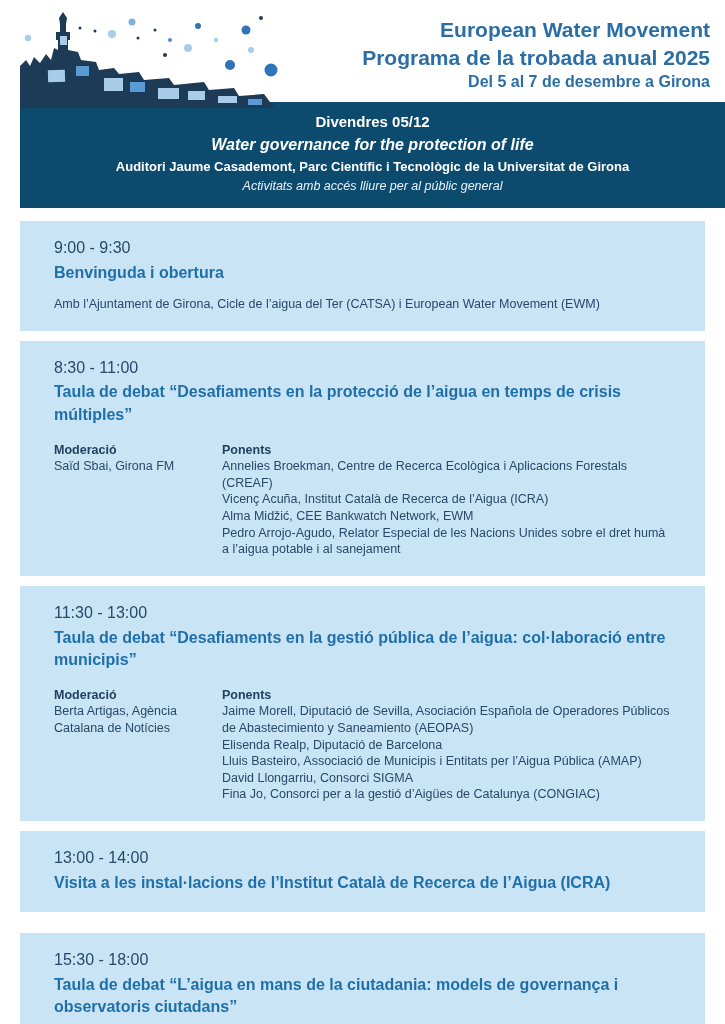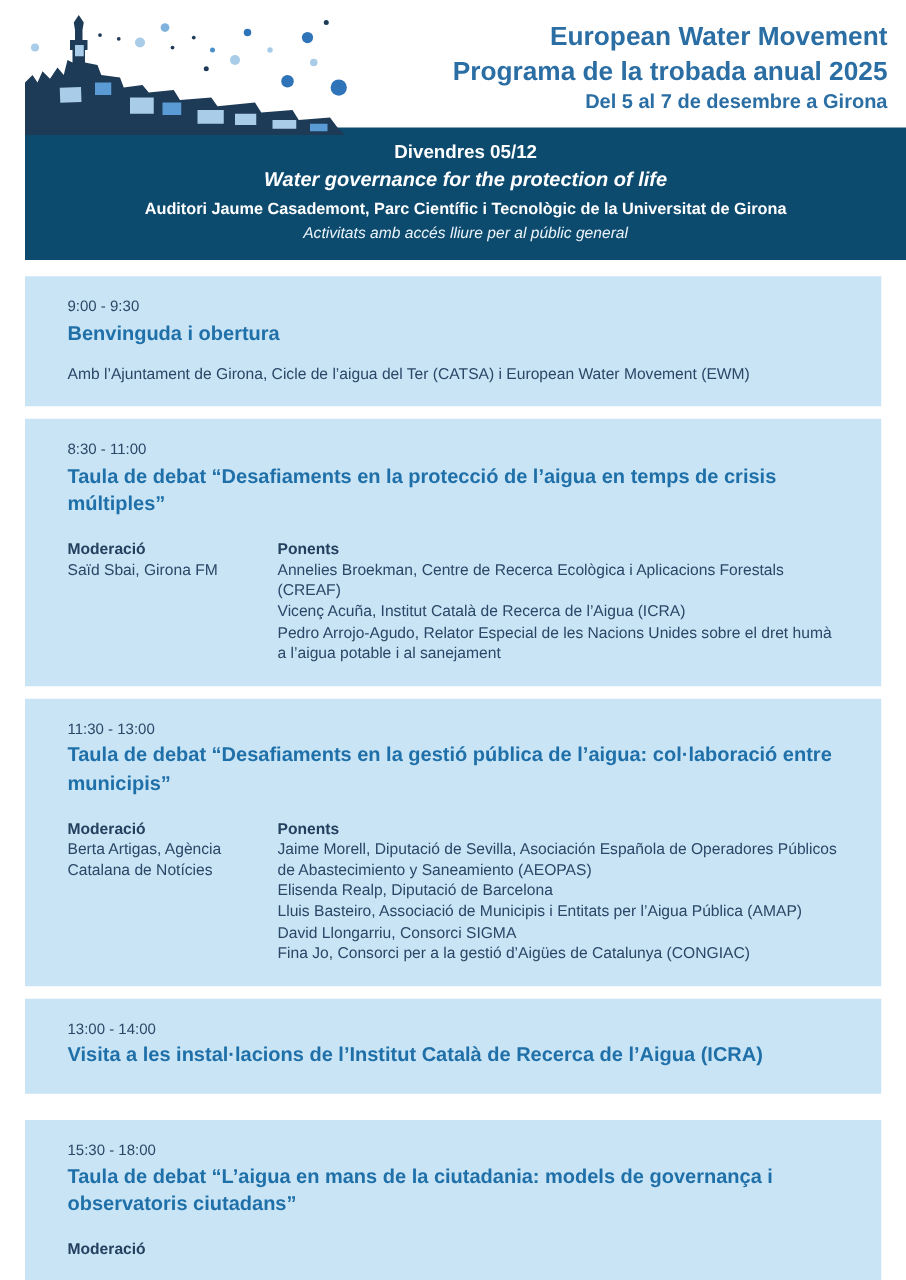--- a/index.html
+++ b/index.html
@@ -20,21 +20,21 @@
   }
   .b-day{font-size:15px;font-weight:bold;line-height:1.35;}
   .b-theme{font-size:16px;font-weight:bold;font-style:italic;line-height:1.35;margin-top:2px;}
   .b-venue{font-size:13px;font-weight:bold;line-height:1.4;margin-top:2px;}
   .b-note{font-size:12.5px;font-style:italic;line-height:1.35;margin-top:2px;color:#EAF3FA;}
   
   main{display:block;margin:0 20px;}
   .session{background:#C9E4F5;margin-top:10px;padding:17px 34px 18px;}
   .session.first{margin-top:13px;}
   .session.last{margin-top:21px;}
-  .time{font-size:12px;color:#2A4767;line-height:1.3;}
+  .time{font-size:16px;color:#2A4767;line-height:1.3;}
   .s-title{font-size:16px;font-weight:bold;color:#1F6FA8;margin:3px 0 0;line-height:1.38;max-width:630px;}
   .desc{font-size:12.5px;color:#2A4767;margin:12px 0 0;line-height:1.35;}
   .cols{display:flex;margin-top:16px;}
   .col-left{width:158px;flex-shrink:0;padding-right:10px;}
   .cols-wide .col-left{width:238px;}
   .col-right{flex:1;min-width:0;}
   .col-right.offset{padding-top:17px;}
   .label{font-weight:bold;font-size:12.5px;color:#24405F;line-height:1.32;}
   .line{font-size:12.5px;color:#2A4767;line-height:1.33;}
 </style>
@@ -105,20 +105,21 @@
           <div class="label">Moderació</div>
           <div>
               <div class="line">Saïd Sbai, Girona FM</div>
             </div>
         </div>
         <div class="col-right">
           <div class="label">Ponents</div>
           <div>
               <div class="line">Annelies Broekman, Centre de Recerca Ecològica i Aplicacions Forestals (CREAF)</div>
               <div class="line">Vicenç Acuña, Institut Català de Recerca de l’Aigua (ICRA)</div>
+              <div class="line">Alma Midžić, CEE Bankwatch Network, EWM</div>
               <div class="line">Pedro Arrojo-Agudo, Relator Especial de les Nacions Unides sobre el dret humà a l’aigua potable i al sanejament</div>
             </div>
         </div>
       </div>
     </section>
 
     <section class="session">
       <div class="time">11:30 - 13:00</div>
       <h2 class="s-title">Taula de debat “Desafiaments en la gestió pública de l’aigua: col·laboració entre municipis”</h2>
       <div class="cols">

